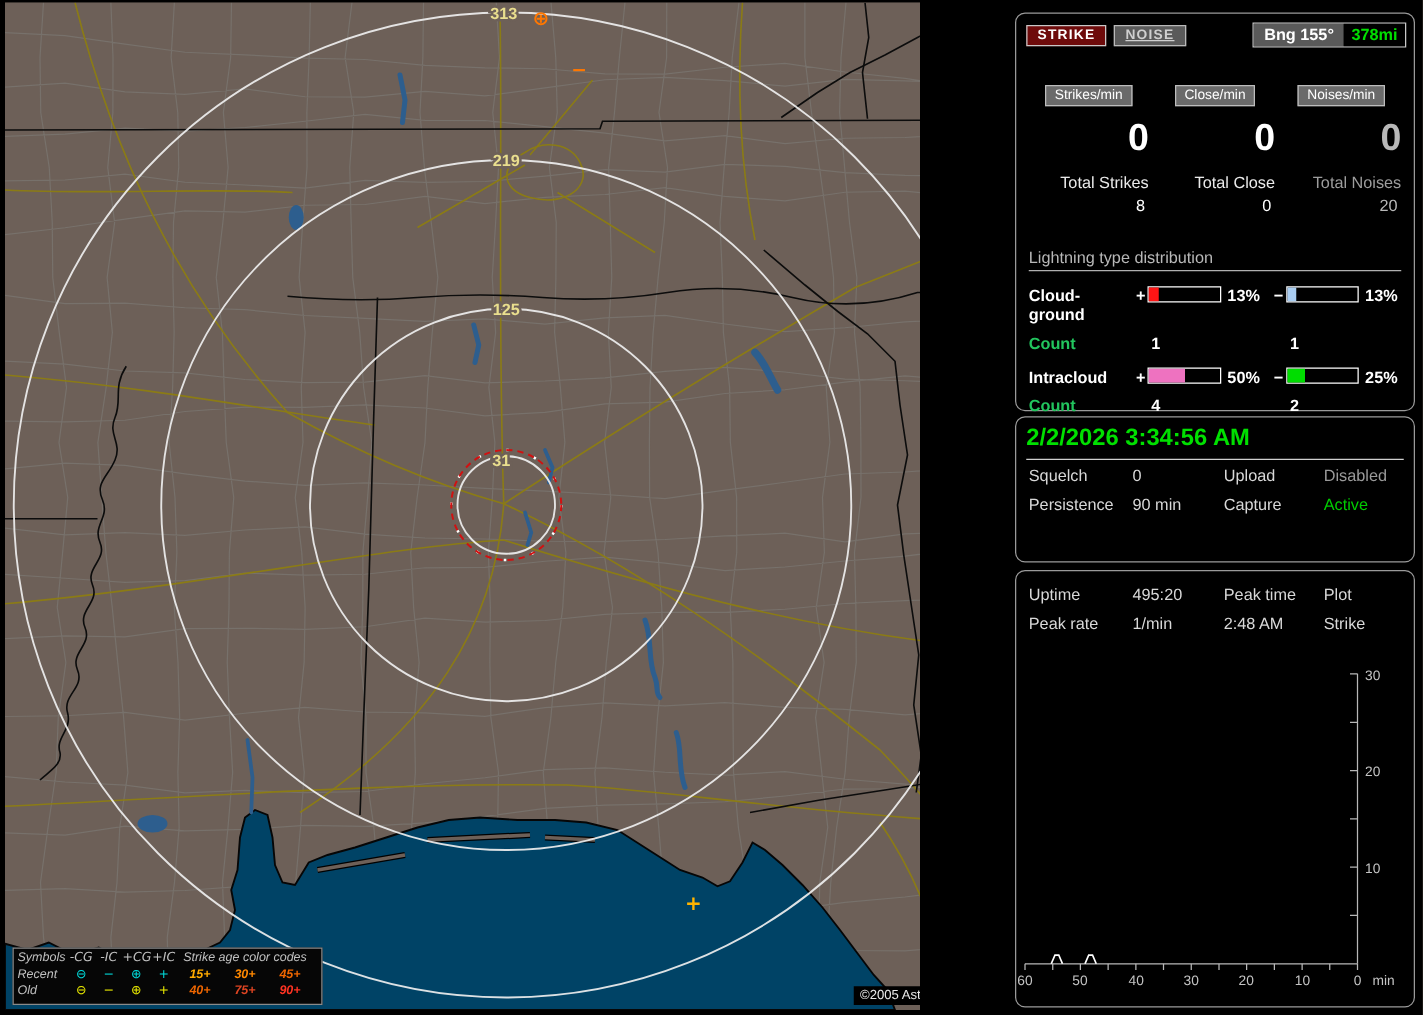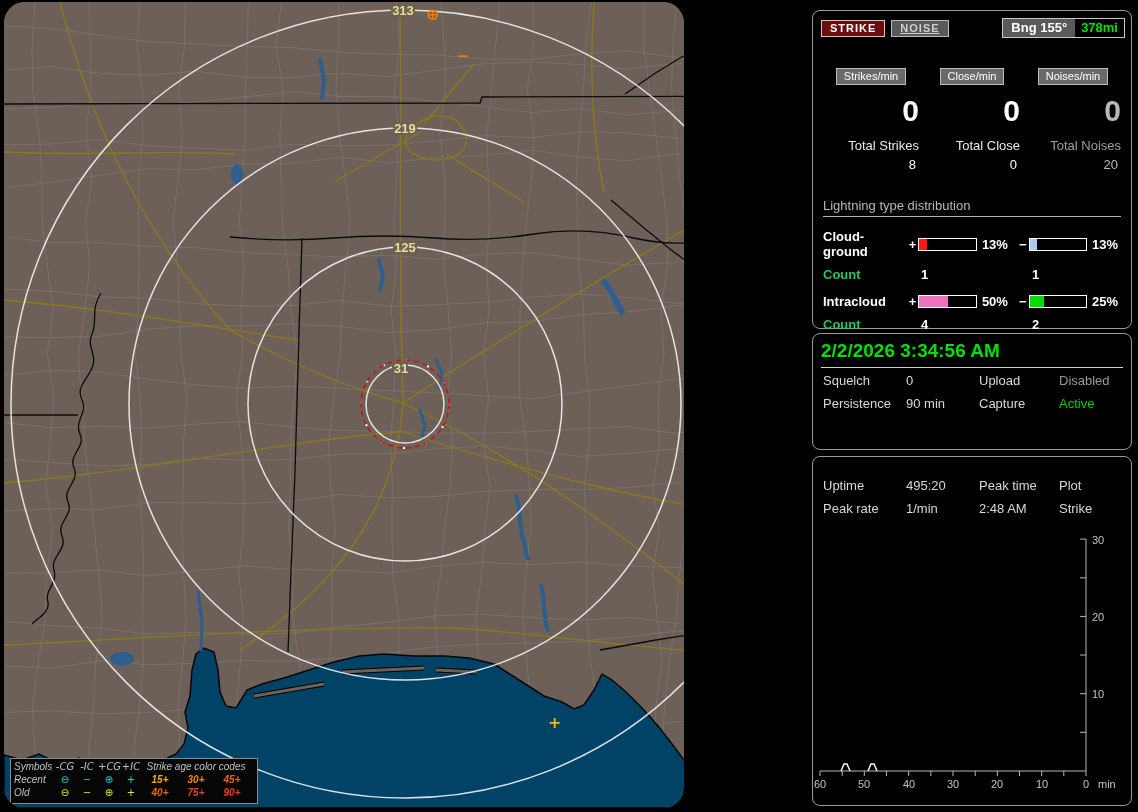--- a/index.html
+++ b/index.html
@@ -1,18 +1,18 @@
 <!DOCTYPE html>
 <html><head>
 <meta charset="utf-8">
 <style>
   html,body{margin:0;padding:0;background:#000;width:1138px;height:812px;overflow:hidden;
     font-family:"Liberation Sans",sans-serif;-webkit-user-select:none;user-select:none;}
   
-  #map{left:4px;top:2px;width:680px;height:806px;background:#6d6058;overflow:hidden;position:absolute;border-radius:21px;}
+  #map{left:4px;top:2px;width:732px;height:806px;background:#6d6058;overflow:hidden;position:absolute;}
   #map svg{position:absolute;left:0;top:0;}
   .ringlbl{fill:#e9de8e;stroke:#6d6058;stroke-width:4px;paint-order:stroke;font-weight:bold;
     font-size:13px;text-anchor:middle;font-family:"Liberation Sans",sans-serif;}
   .strike-marker{position:absolute;font-family:"DejaVu Sans",sans-serif;font-weight:bold;line-height:1;}
   
   #legend{left:6px;top:756px;width:240px;background:#060606;border:1px solid #8a8a8a;
     color:#c0c0c0;font-size:10px;padding:2px 3px 3px 3px;position:absolute;}
   .lg-row{display:flex;height:13px;font-style:italic;}
   .lg-label{width:40px;}
   .lg-sym{width:22px;text-align:center;font-family:"DejaVu Sans",sans-serif;}
@@ -35,21 +35,21 @@
   .bng-r{background:#000;color:#00e000;font-weight:bold;font-size:13px;padding:1px 6px 2px 6px;}
   .cols{display:flex;justify-content:space-between;padding:0 10px;margin-top:30px;}
   .ccol{width:96px;display:flex;flex-direction:column;}
   .chip{background:#6a6a6a;color:#fff;font-size:11px;padding:1px 7px 2px 7px;border:1px solid #bdbdbd;
     align-self:center;white-space:nowrap;}
   .bigzero{font-size:30px;font-weight:bold;color:#fff;text-align:right;width:100%;margin-top:9px;line-height:1.1;}
   .tlabel{margin-top:11px;text-align:right;width:100%;color:#eaeaea;}
   .tvalue{margin-top:4px;text-align:right;width:100%;padding-right:3px;box-sizing:border-box;color:#fff;}
   .diml{color:#9d9d9d;}  .dimv{color:#b8b8b8;}
   .dist-title{margin:26px 10px 0 10px;color:#b8b8b8;border-bottom:1px solid #b0b0b0;padding-bottom:3px;}
-  .dist-row,.count-row{display:flex;align-items:center;padding-left:10px;}
+  .dist-row,.count-row{display:flex;padding-left:10px;}
   .dist-row{margin-top:12px;}
   .count-row{margin-top:8px;}
   .dl{width:86px;font-weight:bold;color:#fff;}
   .cl{width:86px;font-weight:bold;color:#22c55e;}
   .ds{width:12px;text-align:center;color:#fff;font-weight:bold;}
   .bar{width:58px;height:11px;border:1px solid #fff;background:#000;display:inline-block;}
   .fill{display:block;height:100%;}
   .dp{width:36px;padding-left:5px;font-weight:bold;color:#fff;box-sizing:content-box;}
   .dp2{width:40px;}
   .cv{width:58px;color:#fff;font-weight:bold;}
@@ -271,21 +271,21 @@
   </div>
   <div class="srow">
     <span class="sc1">Persistence</span>
     <span class="sc2">90 min</span>
     <span class="sc3">Capture</span>
     <span class="sc4" style="color:#00cc00">Active</span>
   </div>
 </div>
 
 <div id="panel3" class="panel">
-  <div class="srow" style="margin-top:18px;">
+  <div class="srow" style="margin-top:8px;">
     <span class="sc1">Uptime</span>
     <span class="sc2">495:20</span>
     <span class="sc3">Peak time</span>
     <span class="sc4">Plot</span>
   </div>
   <div class="srow">
     <span class="sc1">Peak rate</span>
     <span class="sc2">1/min</span>
     <span class="sc3">2:48 AM</span>
     <span class="sc4">Strike</span>

